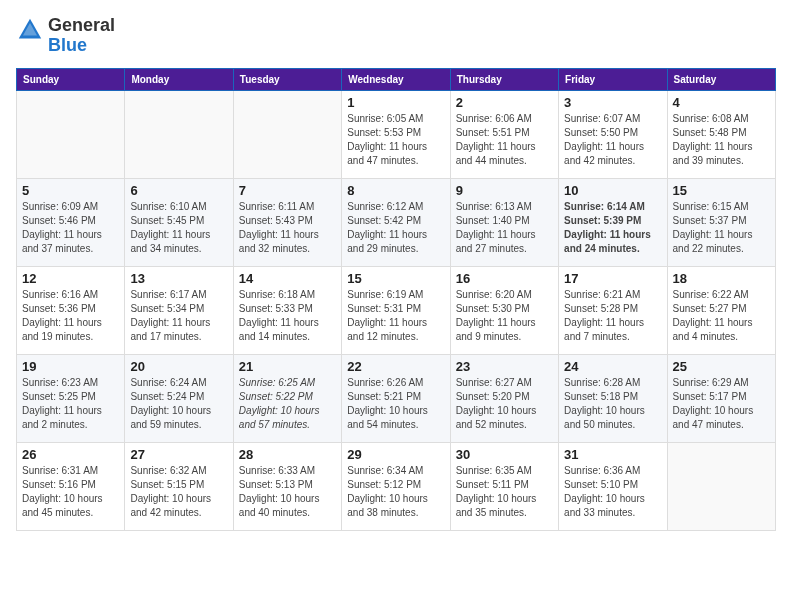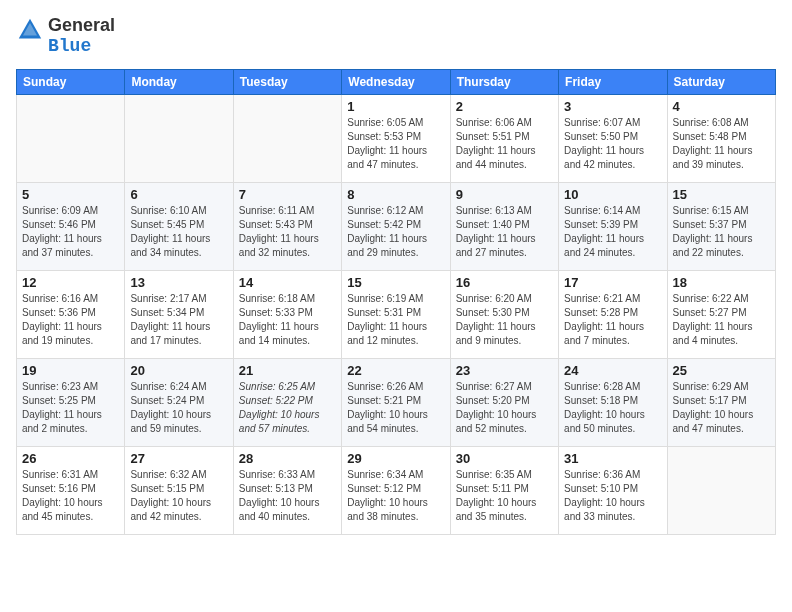--- a/index.html
+++ b/index.html
@@ -19,21 +19,21 @@
     .logo {
       display: flex;
       gap: 4px;
     }
     .logo-text {
       font-size: 18px;
       font-weight: bold;
       line-height: 1.1;
     }
     .logo-general { color: #333; }
-    .logo-blue { color: #2277cc; font-family: Liberation Mono, monospace; }
+    .logo-blue { color: #2277cc; }
     .logo-icon {
       width: 28px;
       height: 28px;
     }
     .title-block {
       text-align: right;
     }
     .month-title {
       font-size: 32px;
       font-weight: normal;
@@ -42,23 +42,23 @@
     .location {
       font-size: 14px;
       color: #555;
     }
     .calendar {
       width: 100%;
       border-collapse: collapse;
       border: 1px solid #ccc;
     }
     .calendar th {
-      background: #3b82f6;
+      background: #4c1d95;
       color: #fff;
-      font-size: 12px;
+      font-size: 10px;
       font-weight: bold;
       text-align: left;
       padding: 5px 6px;
       border: 1px solid #1a66bb;
     }
     .calendar td {
       width: calc(100% / 7);
       vertical-align: top;
       padding: 4px 5px;
       border: 1px solid #ddd;
@@ -169,41 +169,41 @@
 Daylight: 11 hours and 29 minutes.</div>
         </td>
         <td>
           <div class="day-number">9</div>
           <div class="day-info" style="white-space: pre-line;">Sunrise: 6:13 AM
 Sunset: 1:40 PM
 Daylight: 11 hours and 27 minutes.</div>
         </td>
         <td>
           <div class="day-number">10</div>
-          <div class="day-info" style="white-space: pre-line;">Sunrise: 6:14 AM
+          <div class="day-info" style="white-space: pre-line; font-weight: bold;">Sunrise: 6:14 AM
 Sunset: 5:39 PM
 Daylight: 11 hours and 24 minutes.</div>
         </td>
         <td>
           <div class="day-number">15</div>
           <div class="day-info" style="white-space: pre-line;">Sunrise: 6:15 AM
 Sunset: 5:37 PM
 Daylight: 11 hours and 22 minutes.</div>
         </td>
       </tr>
       <tr>
         <td>
           <div class="day-number">12</div>
           <div class="day-info" style="white-space: pre-line;">Sunrise: 6:16 AM
 Sunset: 5:36 PM
 Daylight: 11 hours and 19 minutes.</div>
         </td>
         <td>
           <div class="day-number">13</div>
-          <div class="day-info" style="white-space: pre-line;">Sunrise: 2:17 AM
+          <div class="day-info" style="white-space: pre-line;">Sunrise: 6:17 AM
 Sunset: 5:34 PM
 Daylight: 11 hours and 17 minutes.</div>
         </td>
         <td>
           <div class="day-number">14</div>
           <div class="day-info" style="white-space: pre-line;">Sunrise: 6:18 AM
 Sunset: 5:33 PM
 Daylight: 11 hours and 14 minutes.</div>
         </td>
         <td>

